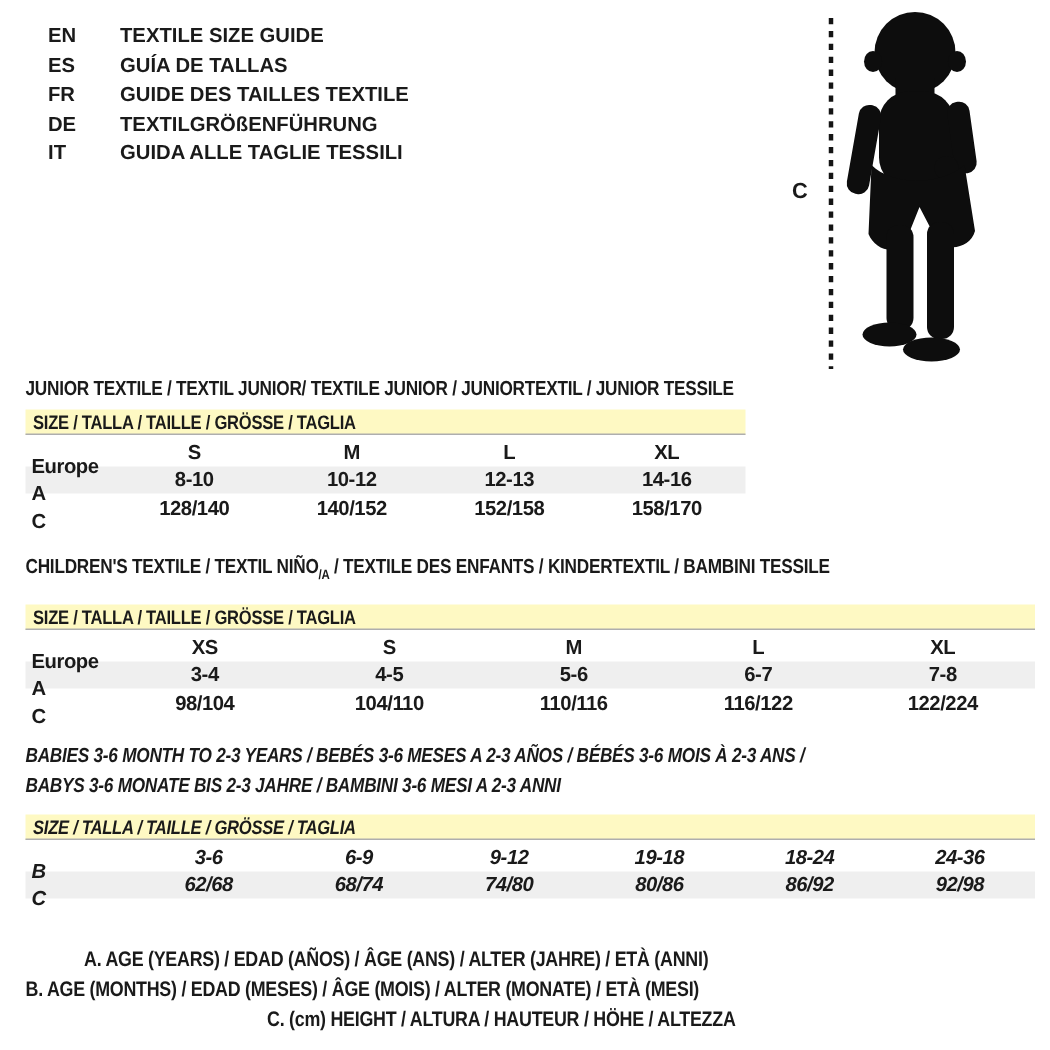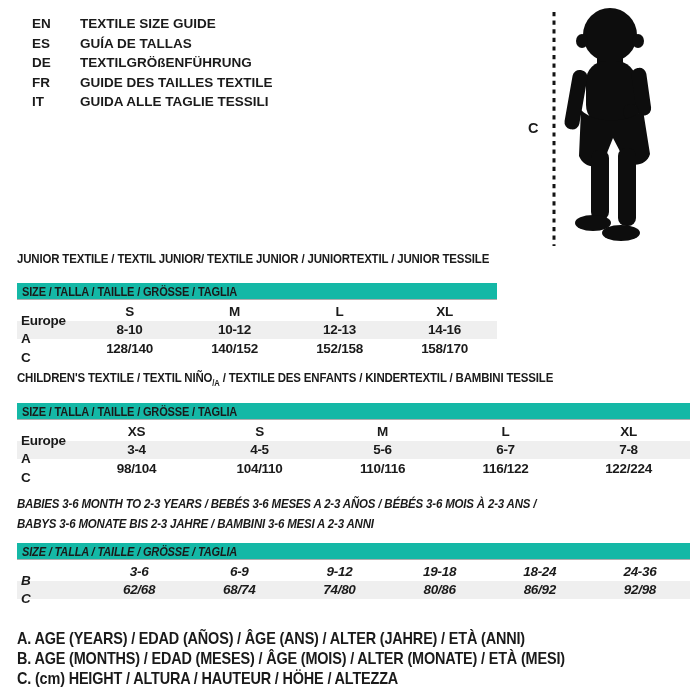--- a/index.html
+++ b/index.html
@@ -22,57 +22,57 @@
   .toddler{position:absolute;left:560px;top:6px;}
 
   
   .section{position:absolute;left:17px;}
   .sec1{top:252px;width:480px;}
   .sec2{top:371px;width:673px;}
   .sec3{top:494px;width:673px;font-style:italic;}
   .sec-title{font-size:13.5px;line-height:14px;height:14px;}
   .sec-title sub{font-size:9px;}
   .sec-title-2l{font-size:13.5px;line-height:20px;}
-  .sec1 .sec-title{margin-bottom:17px;}
+  .sec1 .sec-title{margin-bottom:7px;}
   .sec2 .sec-title{margin-bottom:18px;}
   .sec3 .sec-title-2l{margin-bottom:9px;height:40px;}
 
-  .bar{height:17px;box-sizing:border-box;background:#14b8a6;border-bottom:1px solid #aeaeae;
+  .bar{height:17px;box-sizing:border-box;background:#fef9c3;border-bottom:1px solid #aeaeae;
        display:flex;align-items:center;padding-left:5px;font-size:13px;margin-bottom:2px;}
   .t-row{display:flex;height:18.5px;align-items:center;font-size:13.5px;letter-spacing:-0.3px;}
   .t-row.shaded{background:#efefef;}
   .lbl{box-sizing:border-box;padding-left:4px;margin-top:18px;}
   .sec1 .lbl{width:60px;}
   .sec2 .lbl{width:58px;}
   .sec3 .lbl{width:72px;}
   .cell{flex:1;text-align:center;}
 
   
   .footnotes{position:absolute;left:17px;top:629px;}
-  .fn-line{height:20px;line-height:20px;font-size:17px;}
+  .fn-line{height:20px;line-height:20px;font-size:14px;text-align:right;}
 </style>
 </head>
 <body>
 
 <div class="lang-block">
   <div class="lang-row">
     <span class="lang-code">EN</span>
     <span>TEXTILE SIZE GUIDE</span>
   </div>
   <div class="lang-row">
     <span class="lang-code">ES</span>
     <span>GUÍA DE TALLAS</span>
   </div>
   <div class="lang-row">
+    <span class="lang-code">FR</span>
+    <span>GUIDE DES TAILLES TEXTILE</span>
+  </div>
+  <div class="lang-row">
     <span class="lang-code">DE</span>
     <span>TEXTILGRÖßENFÜHRUNG</span>
-  </div>
-  <div class="lang-row">
-    <span class="lang-code">FR</span>
-    <span>GUIDE DES TAILLES TEXTILE</span>
   </div>
   <div class="lang-row">
     <span class="lang-code">IT</span>
     <span>GUIDA ALLE TAGLIE TESSILI</span>
   </div>
 </div>
 
 <svg class="height-line" width="6" height="234">
   <line x1="3" y1="0" x2="3" y2="234" stroke="#141414" stroke-width="3" stroke-dasharray="4.2 4.4"></line>
 </svg>

